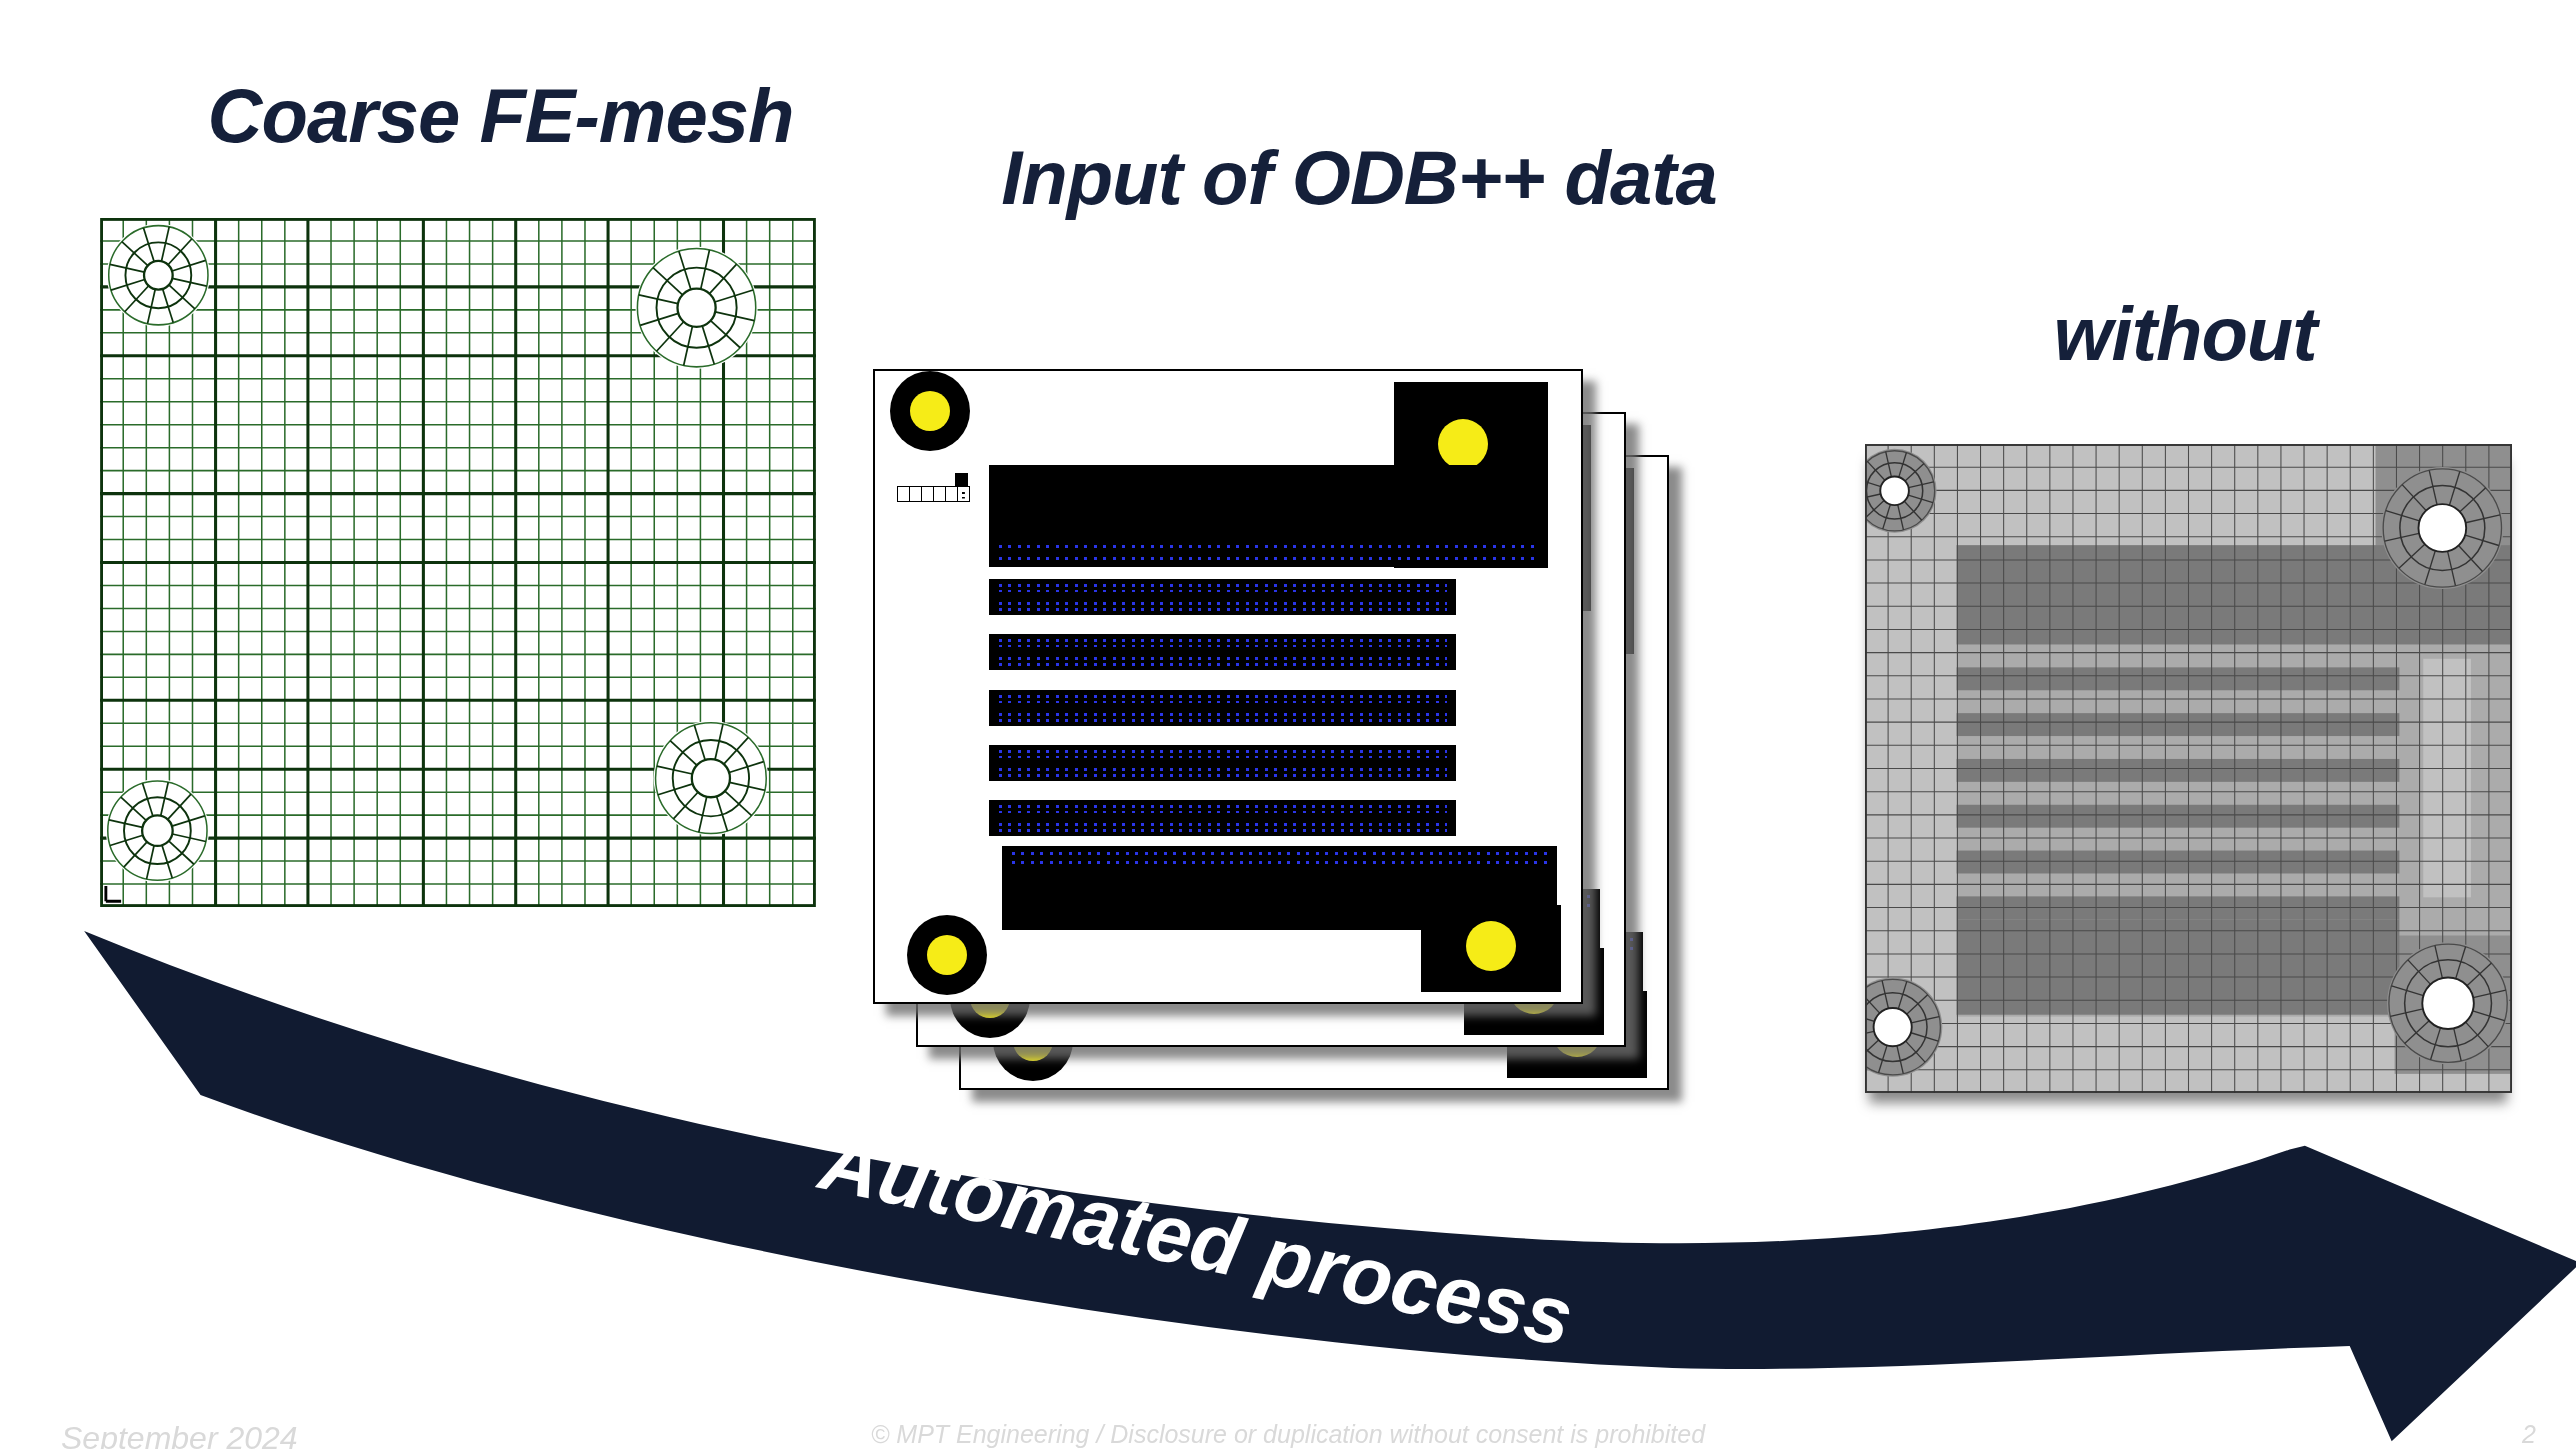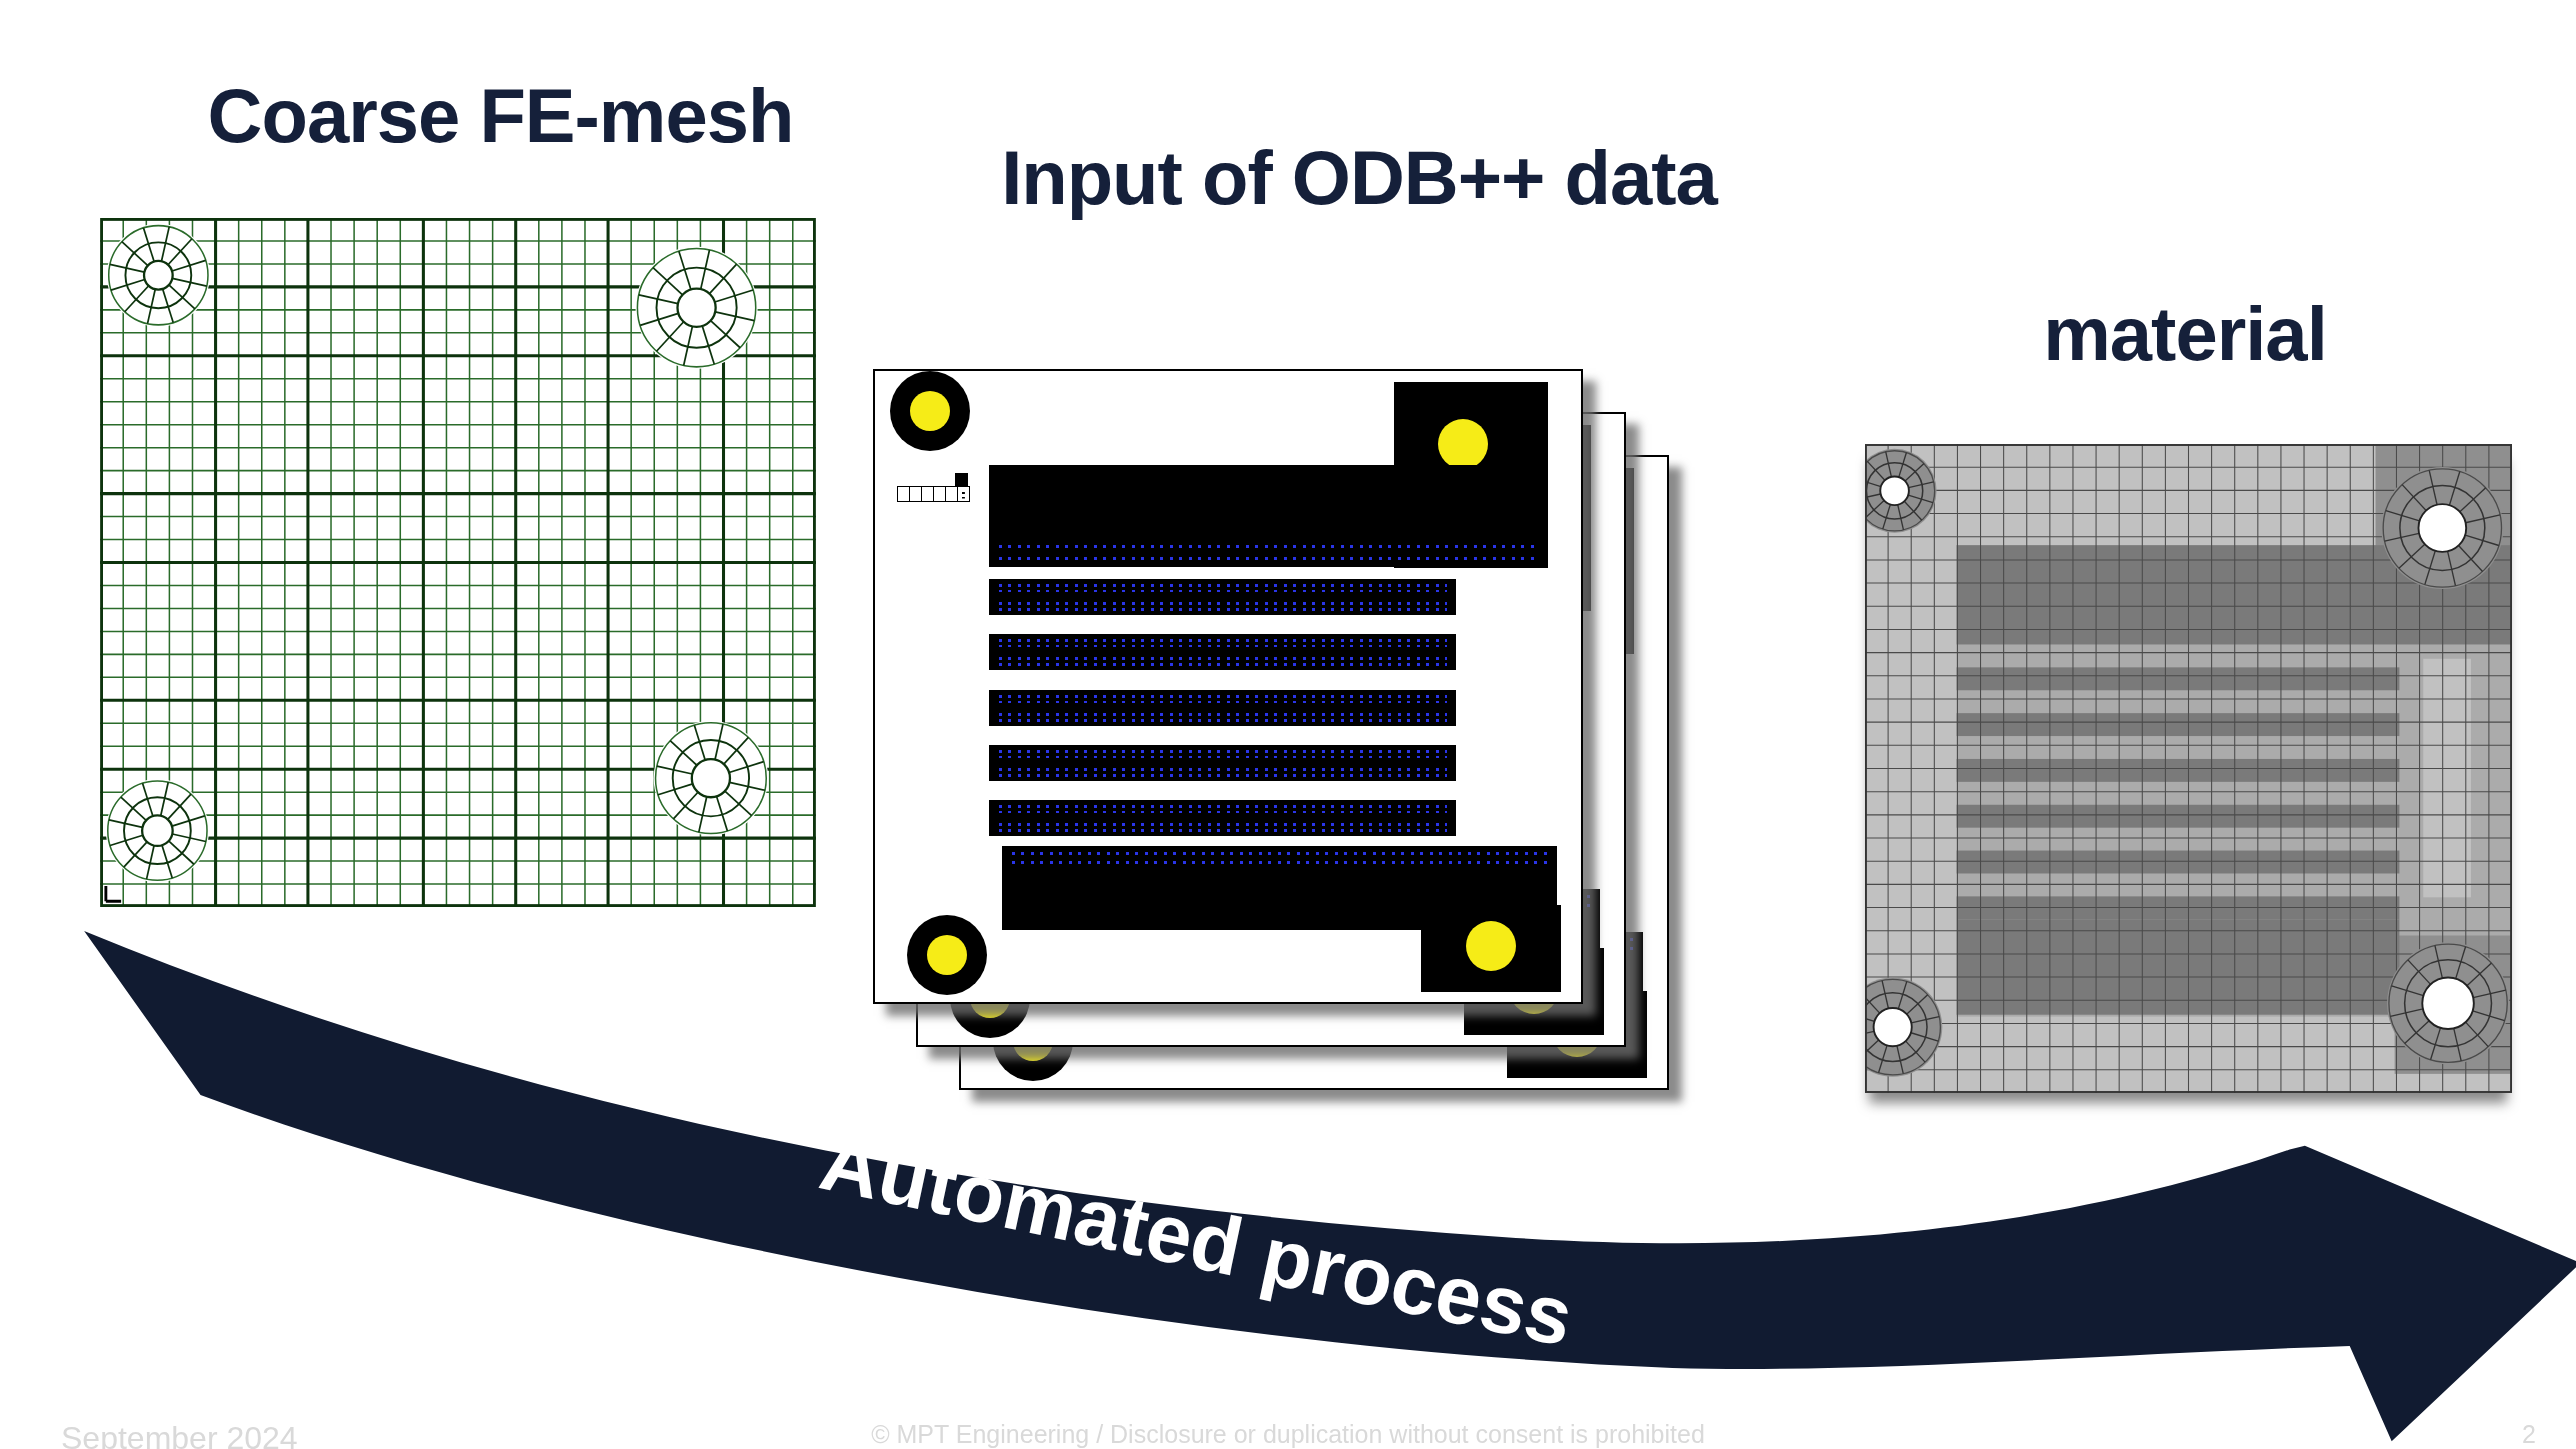--- a/index.html
+++ b/index.html
@@ -1,20 +1,20 @@
 <!DOCTYPE html>
 <html style="--c-navy: #111b31; --c-title-text: #15203a; --c-pcb-yellow: #f6ec17; --c-pcb-black: #000000; --c-trace-blue: #2a35e8; --c-mesh-green: #2a6b2a; --c-mesh-green-dark: #0d330d; --c-gray-bg: #ababab; --c-gray-light: #c1c1c1; --c-gray-mid: #8f8f8f; --c-gray-dark: #7a7a7a; --c-gray-line: #4a4a4a; --c-footer-text: #d9d9d9;"><head>
 <meta charset="utf-8">
 <style>
   html,body{margin:0;padding:0;}
   body{
     width:2576px;height:1449px;overflow:hidden;background:#ffffff;
     font-family:"Liberation Sans", sans-serif;position:relative;
   }
-  .slide{position:absolute;inset:0;}
+  .slide{position:absolute;inset:0;font-style:italic;}
 
   
   .title{
     position:absolute;font-weight:700;color:var(--c-title-text);
     text-align:center;line-height:1.12;letter-spacing:-1px;
   }
   .title.coarse{left:181px;top:73px;width:639px;font-size:76px;}
   .title.odb{left:968px;top:135px;width:782px;font-size:76px;}
   .title.homog{left:1856px;top:191px;width:658px;font-size:76px;line-height:1.25;}
 
@@ -70,21 +70,21 @@
 <body>
 
 <div class="slide">
 
   <div class="title coarse">Coarse FE-mesh</div>
 
   <div class="title odb">Input of ODB++ data</div>
 
   <div class="title homog">
     <br>
-    <span>material</span>
+    <span>without</span>
   </div>
 
   <div class="mesh-left">
     <svg id="svg-coarse" width="716" height="689" viewBox="0 0 750 722">
         <rect x="0" y="0" width="750" height="722" fill="#ffffff"></rect>
         <line x1="24.193548387096776" y1="0" x2="24.193548387096776" y2="722" stroke="#2a6b2a" stroke-width="1.6"></line>
         <line x1="48.38709677419355" y1="0" x2="48.38709677419355" y2="722" stroke="#2a6b2a" stroke-width="1.6"></line>
         <line x1="72.58064516129032" y1="0" x2="72.58064516129032" y2="722" stroke="#2a6b2a" stroke-width="1.6"></line>
         <line x1="96.7741935483871" y1="0" x2="96.7741935483871" y2="722" stroke="#2a6b2a" stroke-width="1.6"></line>
         <line x1="120.96774193548387" y1="0" x2="120.96774193548387" y2="722" stroke="#2a6b2a" stroke-width="1.6"></line>

